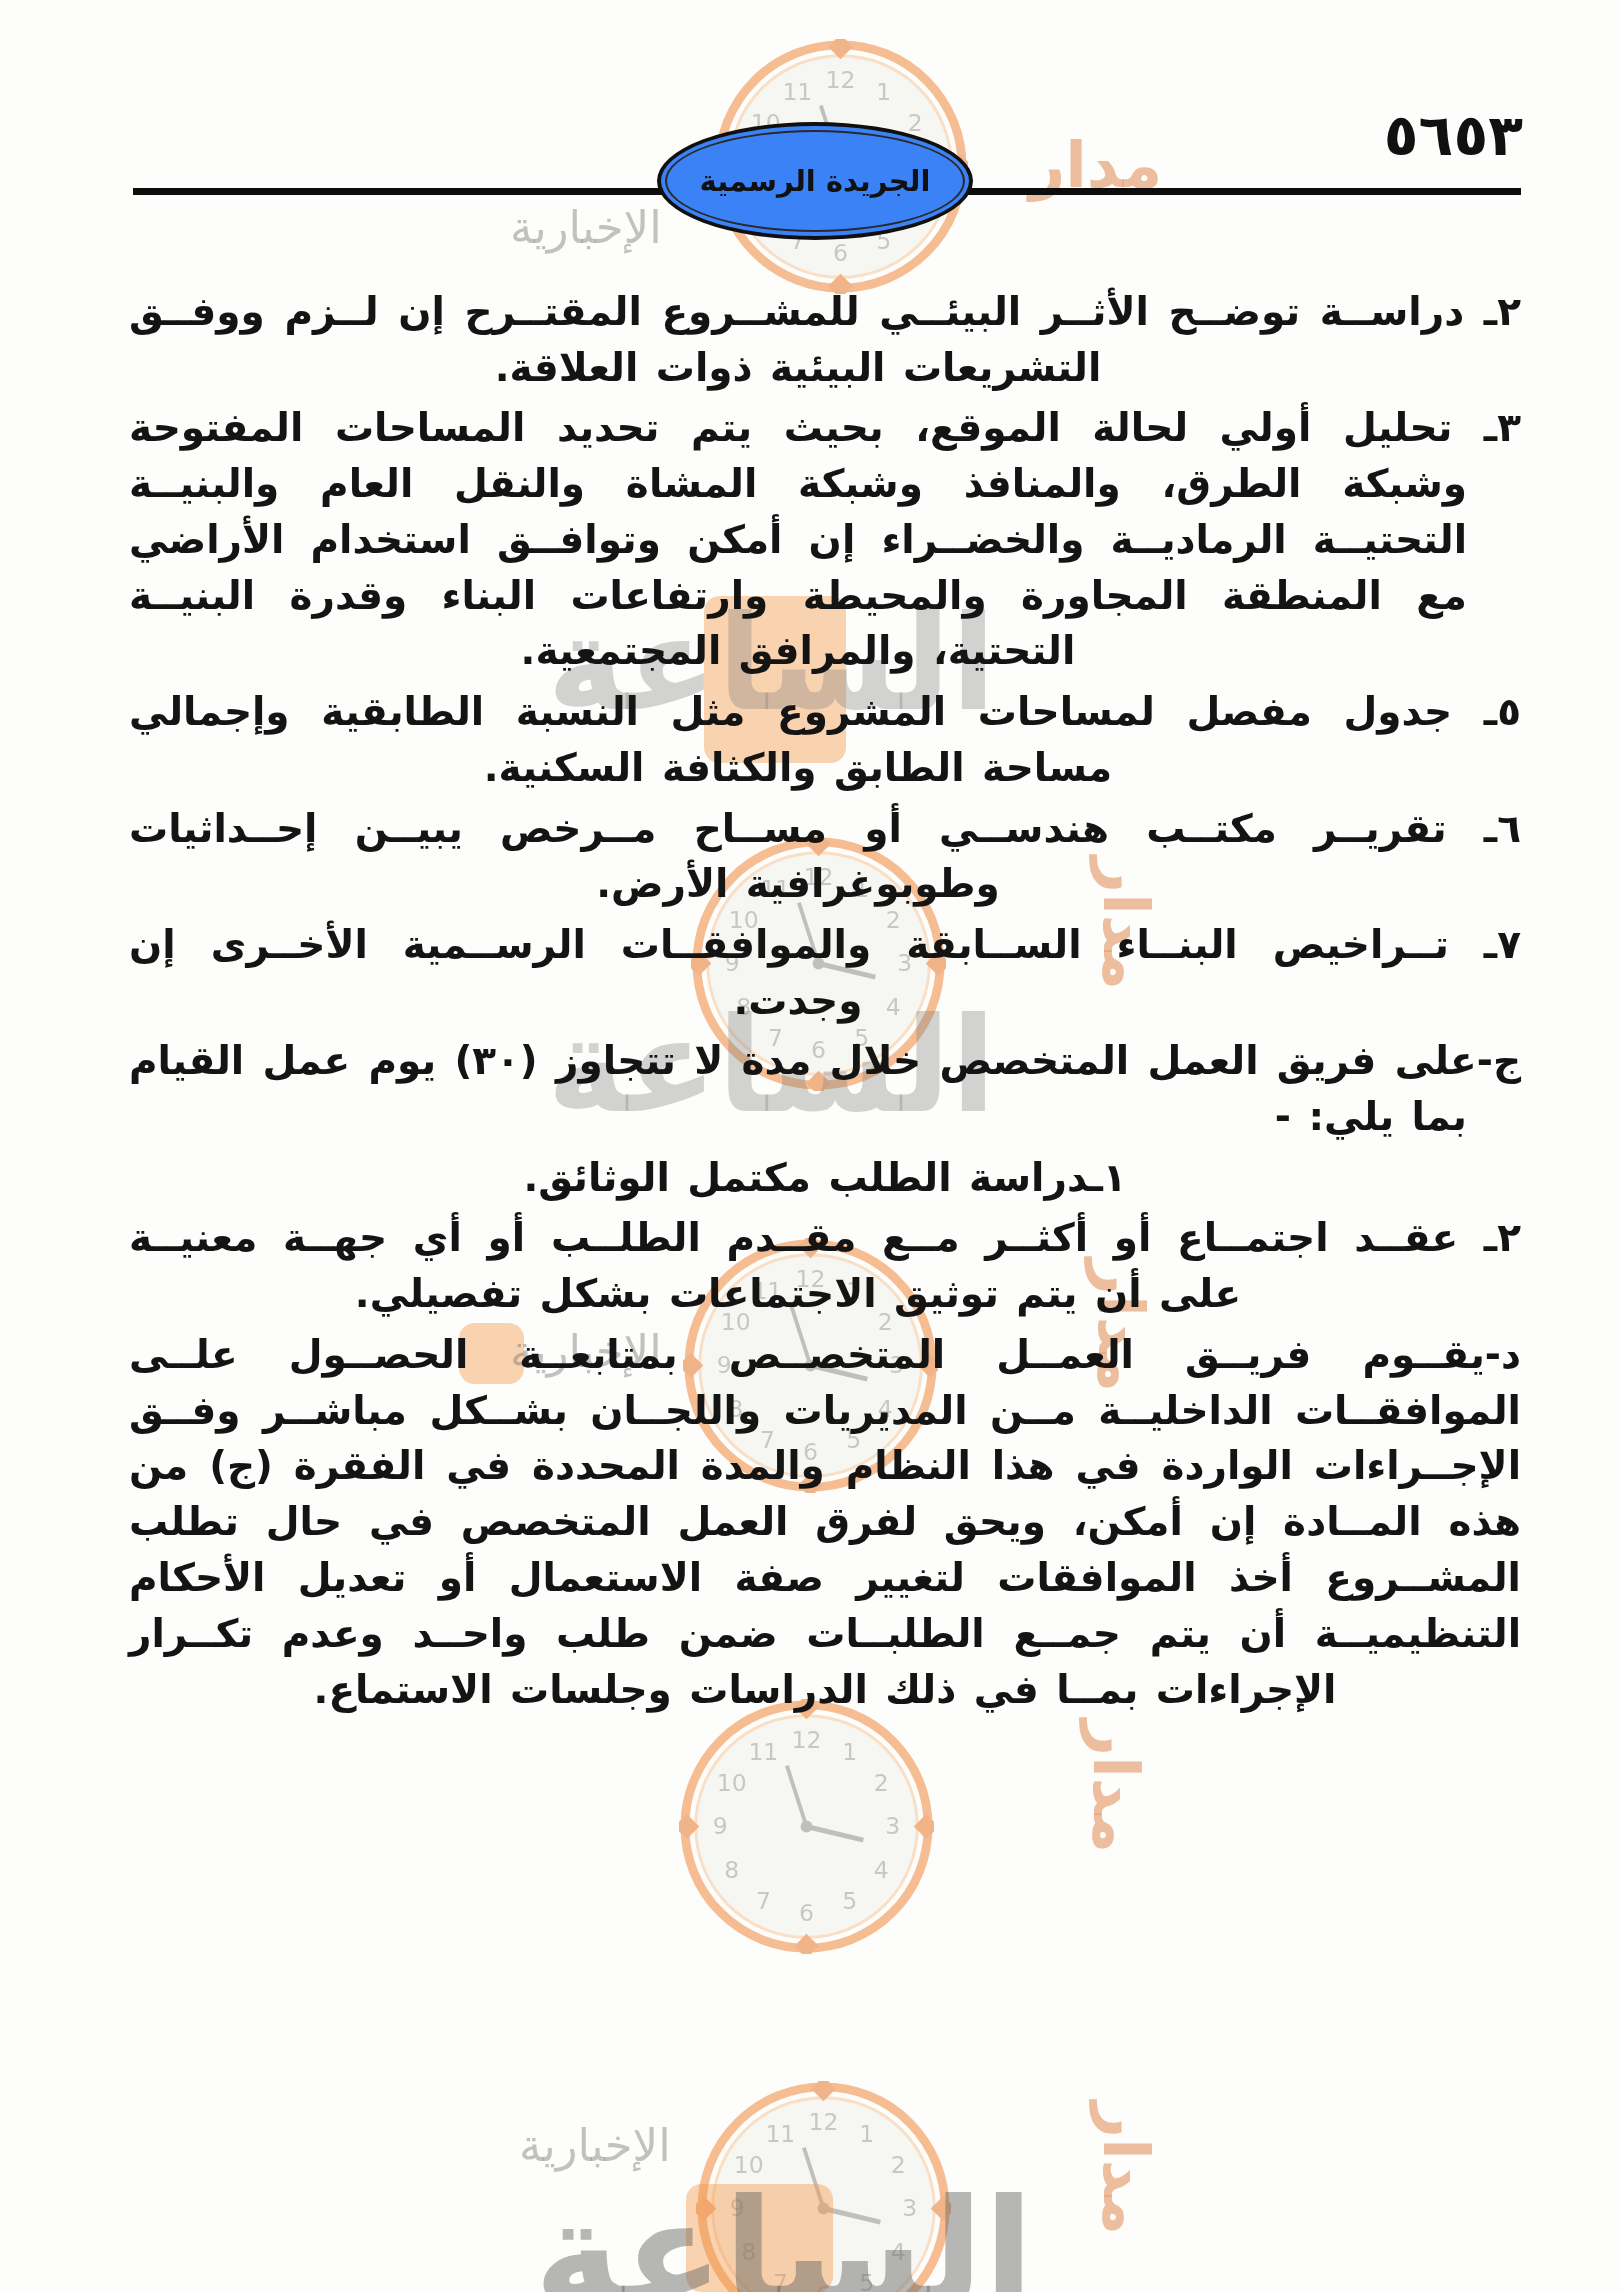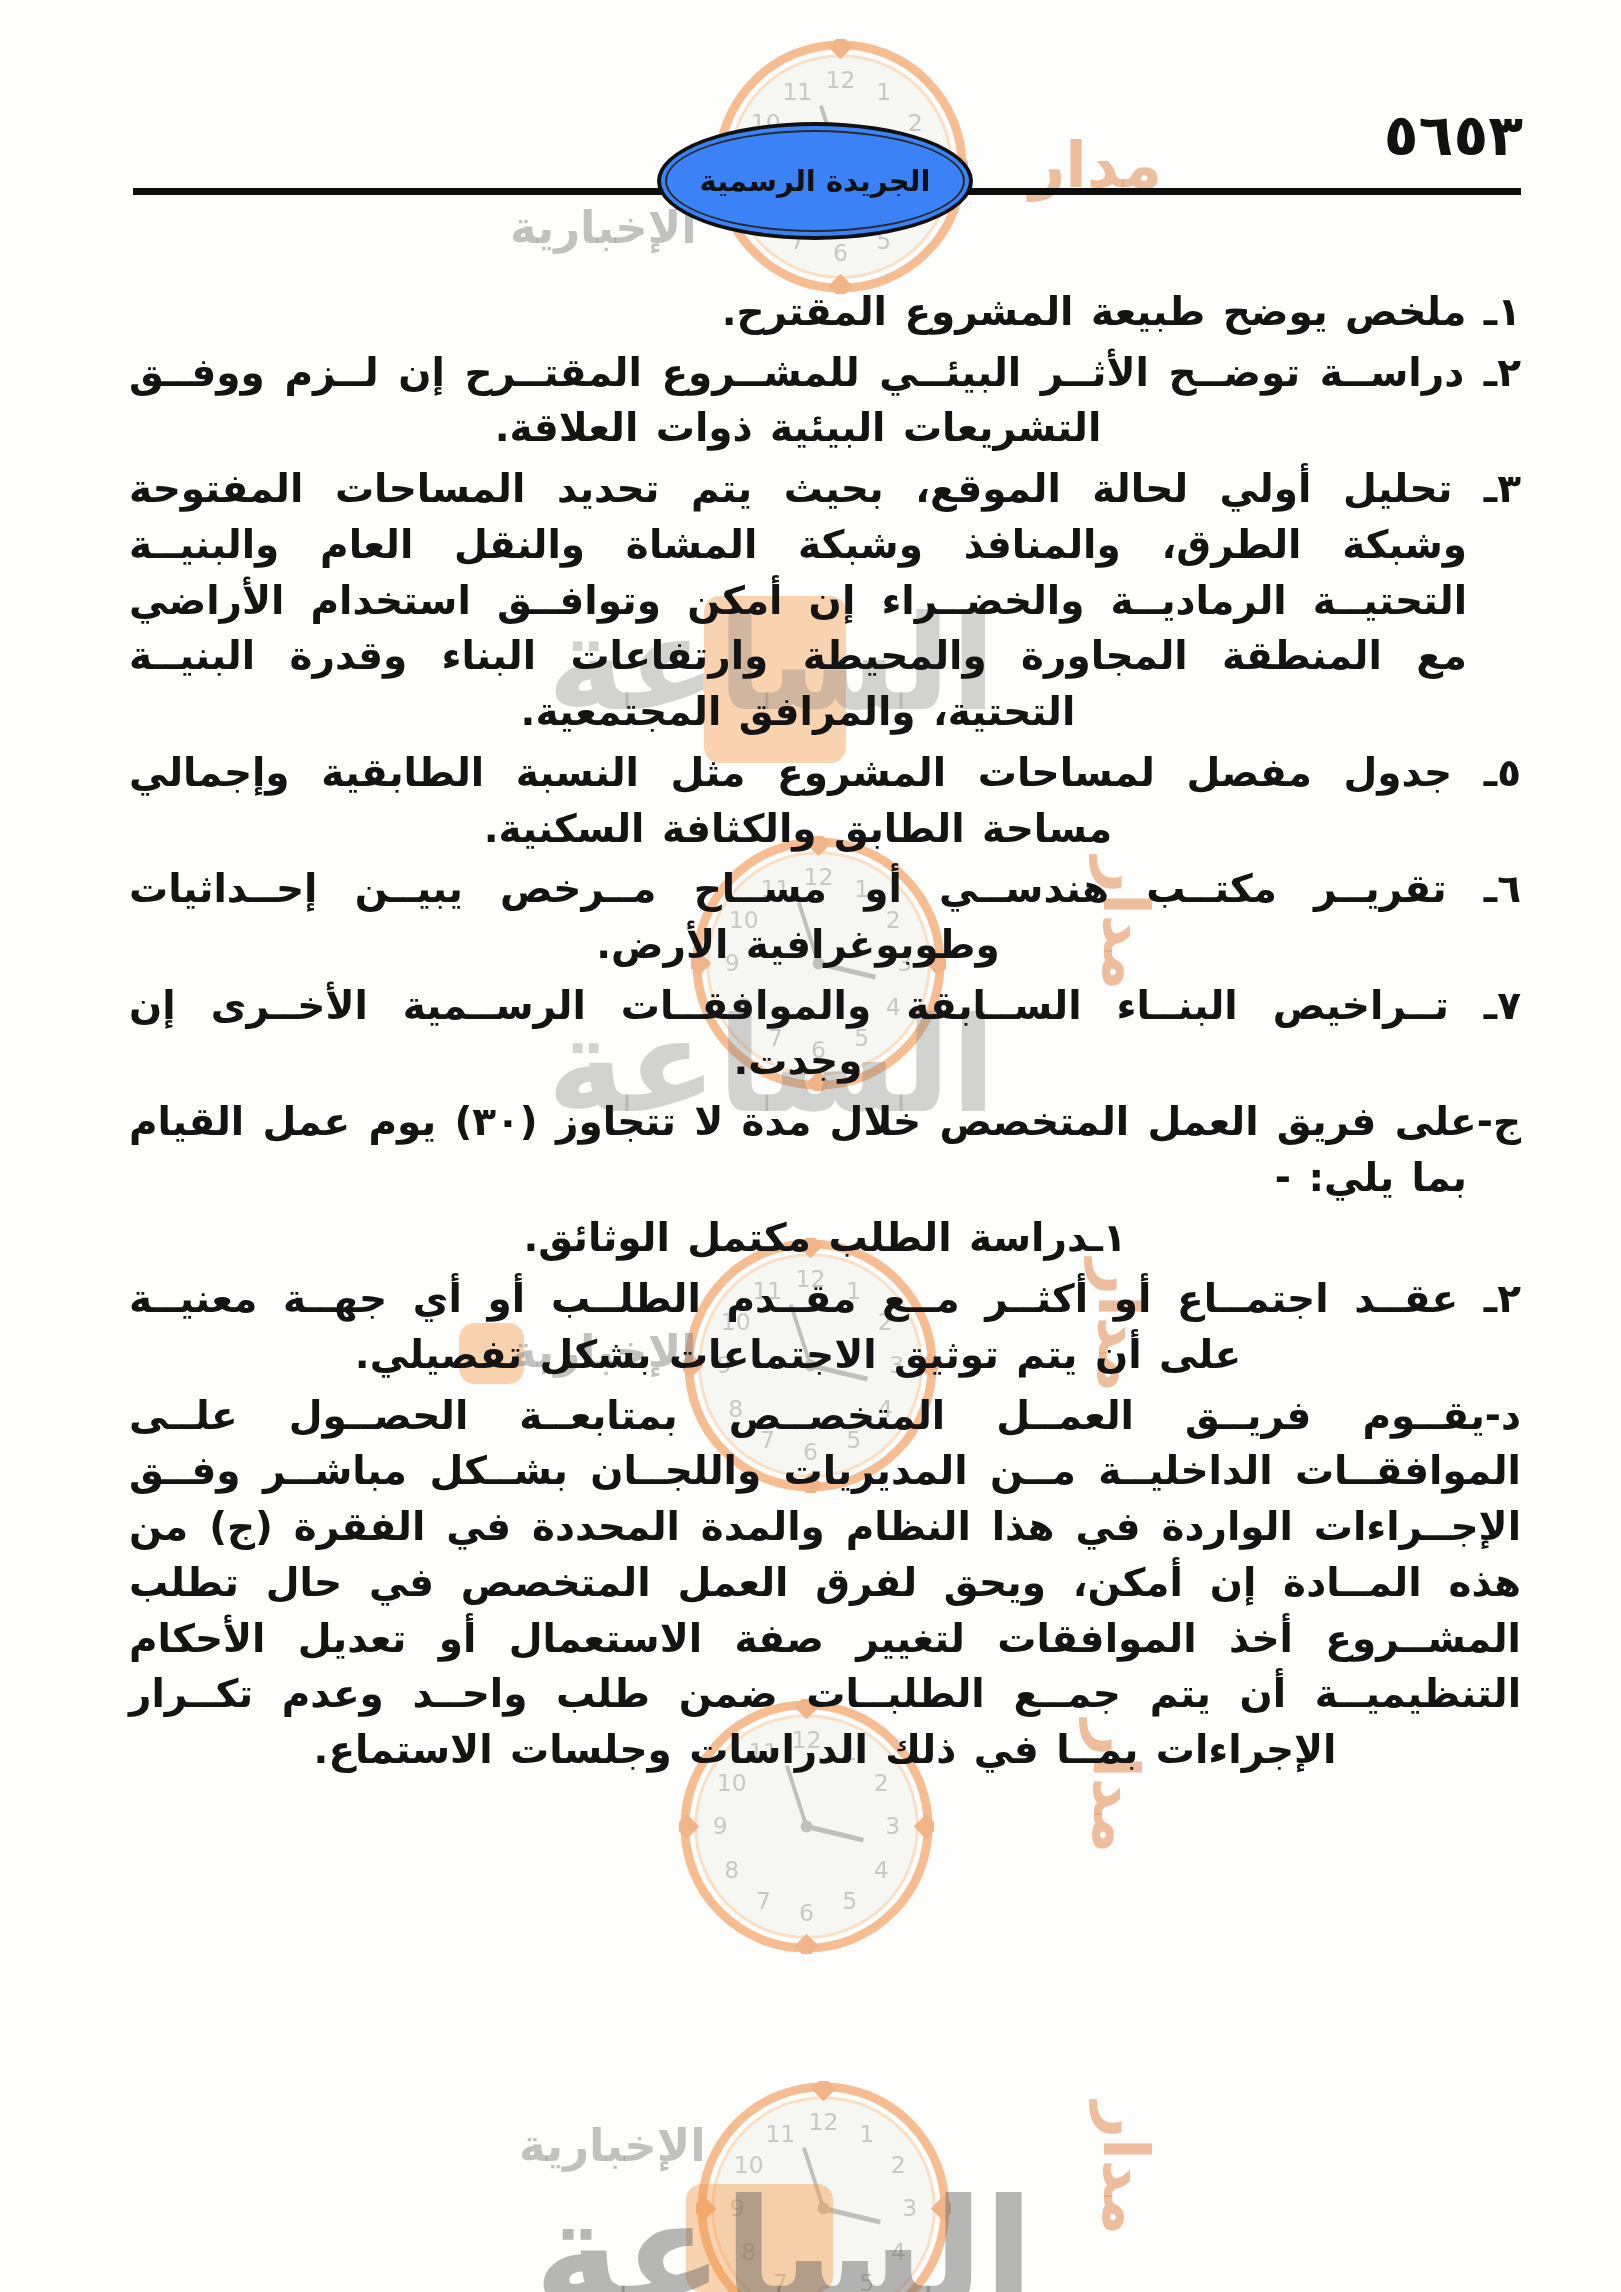--- a/index.html
+++ b/index.html
@@ -10,21 +10,21 @@
   }
   
   .watermark{position:absolute;inset:0;z-index:0;}
   .clock{position:absolute;width:255px;height:255px;opacity:.55;}
   .wm-madar{position:absolute;font-weight:700;color:rgba(224,138,80,.55);
     font-size:63px;white-space:nowrap;}
   .wm-madar.vert{transform:rotate(90deg);transform-origin:center;}
   .wm-saa{position:absolute;font-weight:700;font-size:132px;
     color:rgba(125,125,125,.33);white-space:nowrap;letter-spacing:2px;}
   .wm-saa.dark{font-size:147px;color:rgba(105,105,105,.48);}
-  .wm-ikh{position:absolute;font-weight:700;font-size:45px;
+  .wm-ikh{position:absolute;font-weight:400;font-size:45px;
     color:rgba(120,120,120,.45);white-space:nowrap;}
   .wm-patch{position:absolute;background:rgba(243,150,70,.42);border-radius:15.7px;}
   
   .page-number{
     position:absolute;top:102px;right:98px;z-index:3;
     font-size:57px;font-weight:700;color:#111;letter-spacing:2px;margin-left:28px;
   }
   .header-rule{
     position:absolute;top:188px;left:133px;right:100px;height:6.9px;
     background:#0d0d0d;z-index:2;
@@ -191,21 +191,20 @@
     <div class="wm-ikh" style="left:519px;top:2119px;">الإخبارية</div>
   </div>
 
   <div class="page-number">٥٦٥٣</div>
   <div class="header-rule"></div>
   <div class="title-oval">
     <span>الجريدة الرسمية</span>
   </div>
 
   <div class="content">
-    <p class="par hang last-right">١ـ ملخص يوضح طبيعة المشروع المقترح.</p>
     <p class="par hang last-center">٢ـ دراســة توضــح الأثــر البيئــي للمشــروع المقتــرح إن لــزم ووفــق التشريعات البيئية ذوات العلاقة.</p>
     <p class="par hang last-center">٣ـ تحليل أولي لحالة الموقع، بحيث يتم تحديد المساحات المفتوحة وشبكة الطرق، والمنافذ وشبكة المشاة والنقل العام والبنيــة التحتيــة الرماديــة والخضــراء إن أمكن وتوافــق استخدام الأراضي مع المنطقة المجاورة والمحيطة وارتفاعات البناء وقدرة البنيــة التحتية، والمرافق المجتمعية.</p>
     <p class="par hang last-center">٥ـ جدول مفصل لمساحات المشروع مثل النسبة الطابقية وإجمالي مساحة الطابق والكثافة السكنية.</p>
     <p class="par hang last-center">٦ـ تقريــر مكتــب هندســي أو مســاح مــرخص يبيــن إحــداثيات وطوبوغرافية الأرض.</p>
     <p class="par hang last-center">٧ـ تــراخيص البنــاء الســابقة والموافقــات الرســمية الأخــرى إن وجدت.</p>
     <p class="par hang last-right">ج-على فريق العمل المتخصص خلال مدة لا تتجاوز (٣٠) يوم عمل القيام بما يلي: -</p>
     <p class="par center-line">١ـدراسة الطلب مكتمل الوثائق.</p>
     <p class="par hang last-center">٢ـ عقــد اجتمــاع أو أكثــر مــع مقــدم الطلــب أو أي جهــة معنيــة على أن يتم توثيق الاجتماعات بشكل تفصيلي.</p>
     <p class="par last-center">د-يقــوم فريــق العمــل المتخصــص بمتابعــة الحصــول علــى الموافقــات الداخليــة مــن المديريات واللجــان بشــكل مباشــر وفــق الإجــراءات الواردة في هذا النظام والمدة المحددة في الفقرة (ج) من هذه المــادة إن أمكن، ويحق لفرق العمل المتخصص في حال تطلب المشــروع أخذ الموافقات لتغيير صفة الاستعمال أو تعديل الأحكام التنظيميــة أن يتم جمــع الطلبــات ضمن طلب واحــد وعدم تكــرار الإجراءات بمــا في ذلك الدراسات وجلسات الاستماع.</p>
   </div>

